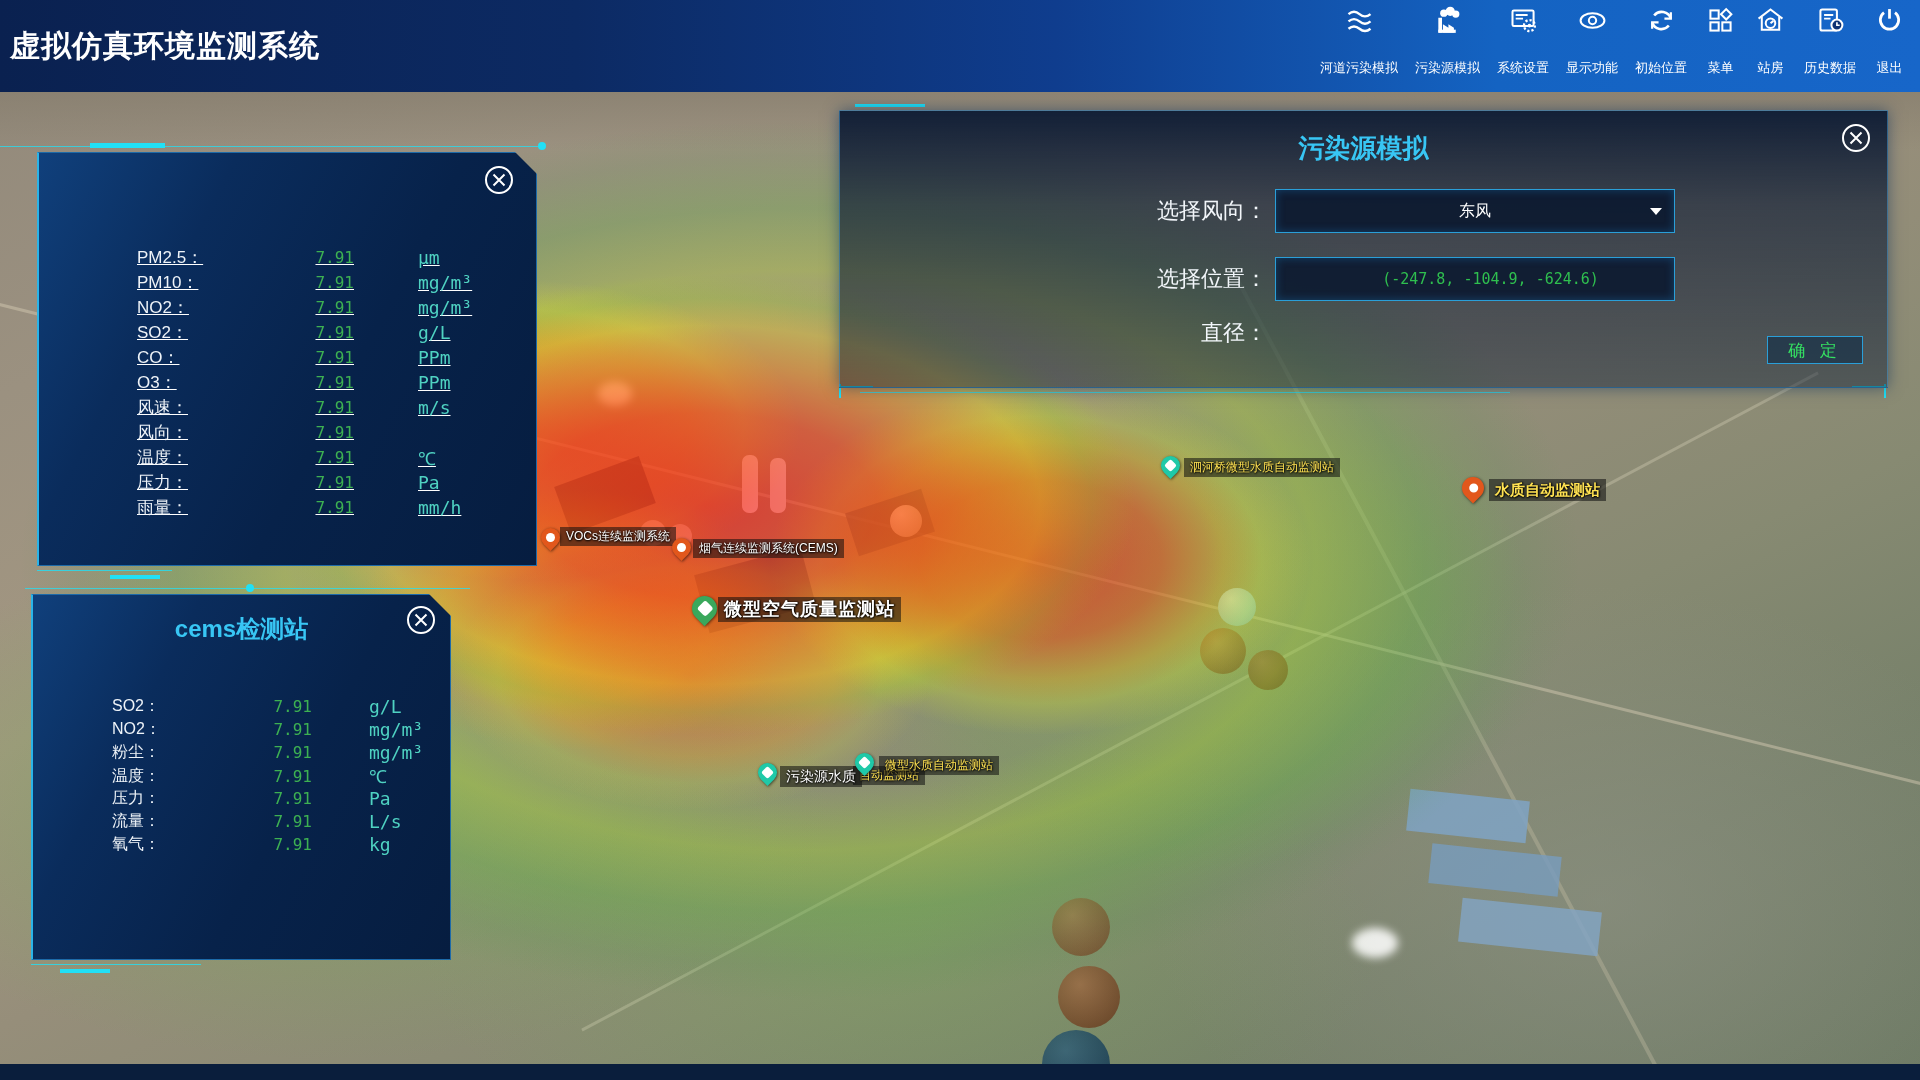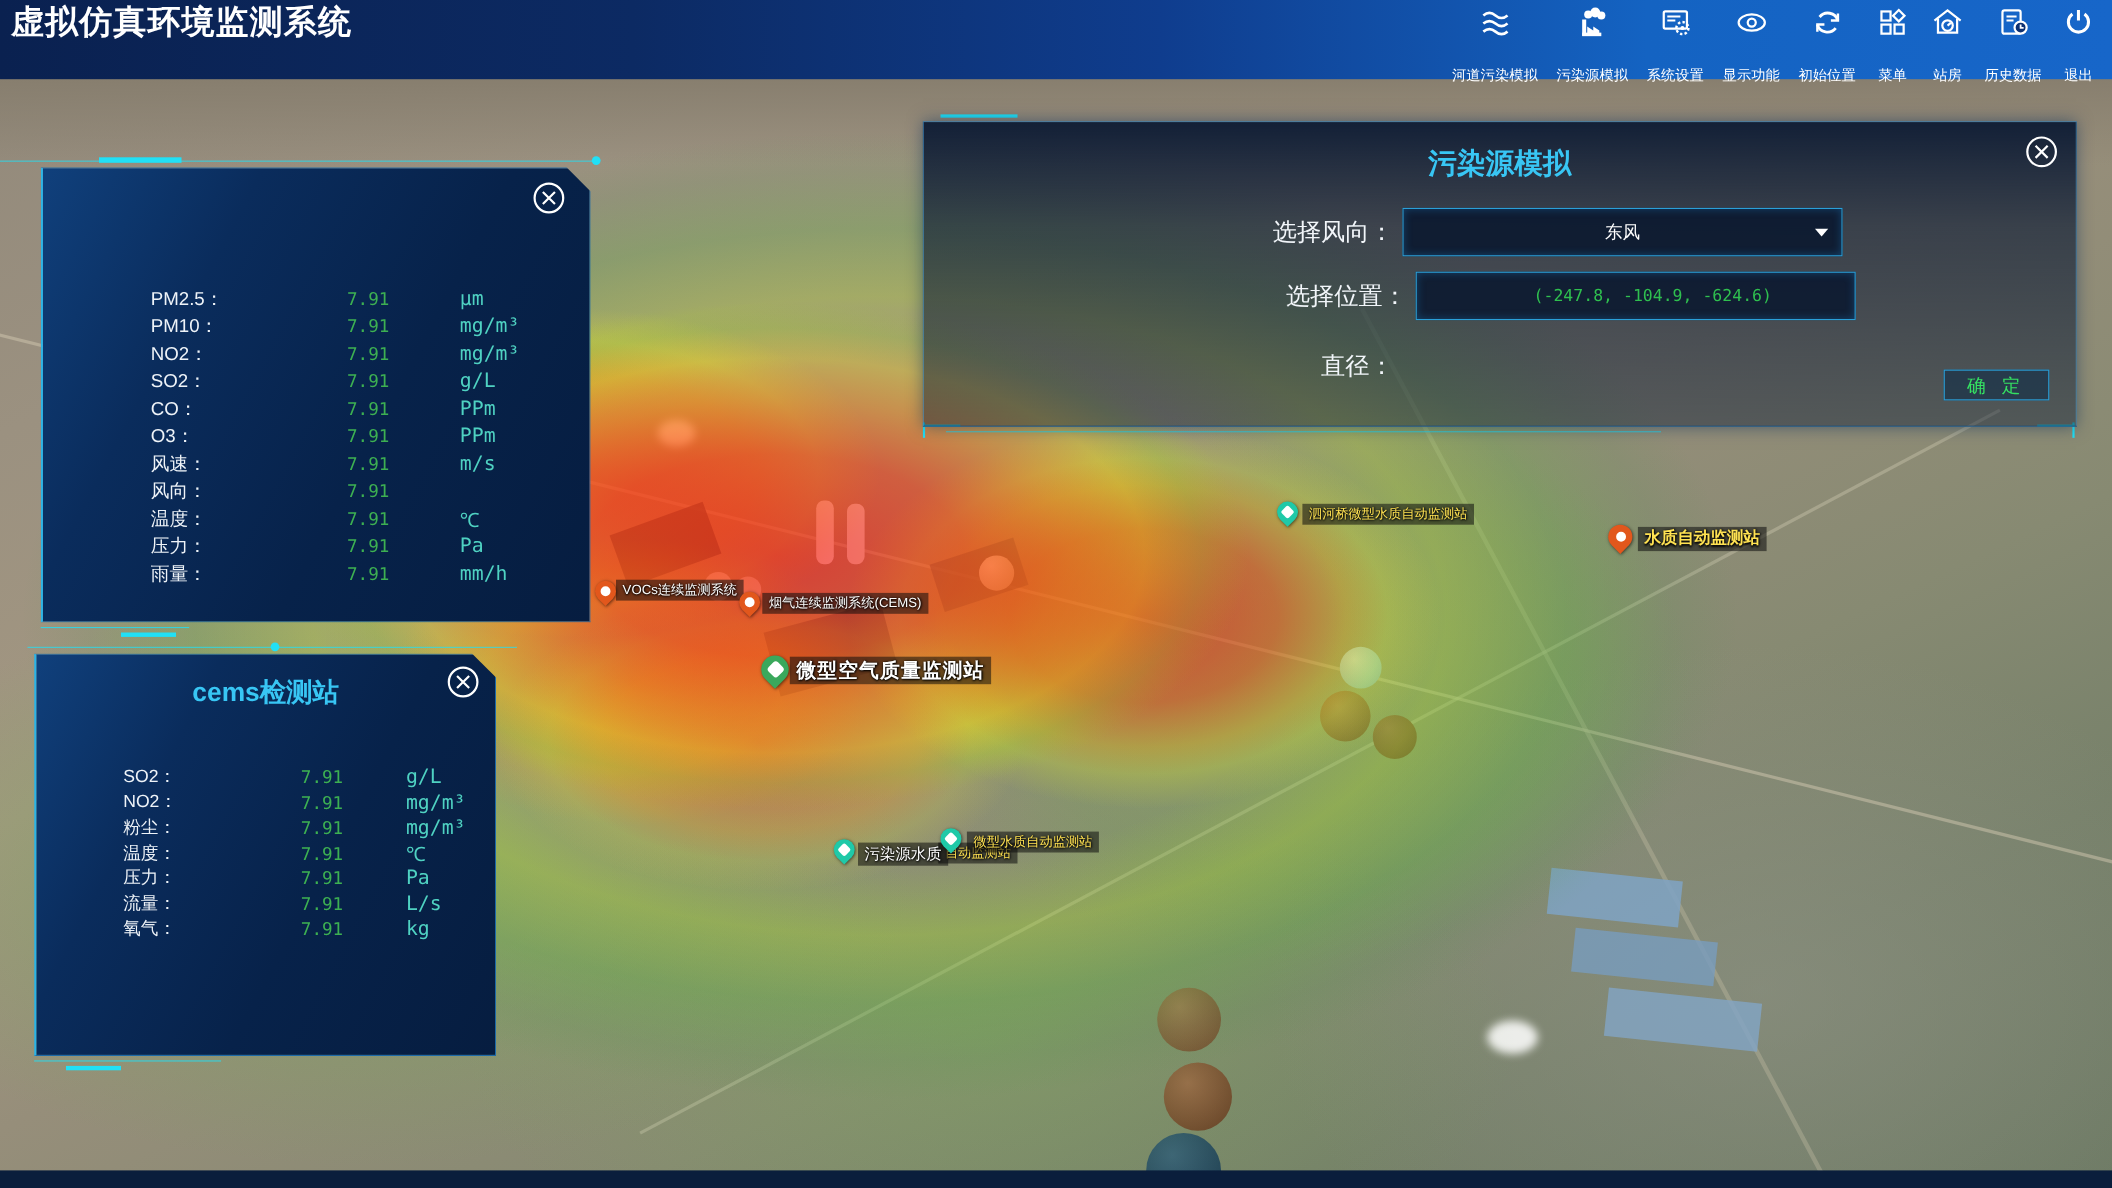--- a/index.html
+++ b/index.html
@@ -37,23 +37,23 @@
   .pin-teal::after{border-radius:2px;}
   .pin-green{background:#3aa85c;width:25px;height:25px;}
   .pin-green::after{width:12px;height:12px;margin:-6px 0 0 -6px;border-radius:3px;}
   .chip{position:absolute;background:rgba(12,12,12,.55);padding:2px 6px;font-size:12px;line-height:15px;
         white-space:nowrap;color:#fff;text-shadow:0 1px 2px #000,1px 0 2px #000;z-index:5;}
   .chip-yellow{color:#ffe252;}
   .chip-big{font-size:18px;line-height:21px;font-weight:bold;letter-spacing:1px;}
   .chip-mid{font-size:15px;line-height:18px;font-weight:bold;}
 
   
-  .topbar{position:absolute;left:0;top:0;width:1920px;height:72px;z-index:20;
+  .topbar{position:absolute;left:0;top:0;width:1920px;height:92px;z-index:20;
     background:linear-gradient(90deg,#0a2150 0%,#0c2a63 30%,#0f3d8e 55%,#1463c2 78%,#1766c9 100%);
-    display:flex;}
+    display:flex;align-items:center;}
   .app-title{font-size:30px;font-weight:bold;margin:0 0 0 10px;letter-spacing:1px;}
   .nav{position:absolute;right:14px;top:4px;display:flex;align-items:flex-end;gap:17px;}
   .nav-item{display:flex;flex-direction:column;align-items:center;gap:18px;cursor:pointer;}
   .nav-item svg{width:33px;height:33px;}
   .nav-item .nav-label{font-size:13px;white-space:nowrap;}
 
   
   .panel{position:absolute;z-index:15;
     background:linear-gradient(118deg,#10407c 0%,#0a2c5c 28%,#07224a 60%,#061d40 100%);
     border:1px solid #1d6aa8;border-left:2px solid #2ab4e8;
@@ -69,38 +69,38 @@
   .panel-air .panel-title{top:16px;font-size:26px;}
   .panel-cems .panel-title{top:18px;font-size:24px;}
   .panel-sim .panel-title{top:20px;font-size:26px;}
   .close-btn{position:absolute;background:none;border:none;padding:0;cursor:pointer;line-height:0;}
   .panel-air .close-btn{right:22px;top:12px;}
   .panel-cems .close-btn{right:14px;top:10px;}
   .panel-sim .close-btn{right:16px;top:12px;}
   .close-btn svg{width:30px;height:30px;}
 
   .rows{position:absolute;left:0;right:0;display:flex;flex-direction:column;}
-  .panel-air .rows{top:106px;}
+  .panel-air .rows{top:92px;text-decoration:underline;}
   .panel-cems .rows{top:100px;}
   .row{display:grid;align-items:center;}
   .panel-air .row{height:25px;grid-template-columns:165px 52px 1fr;padding-left:98px;}
   .panel-cems .row{height:23px;grid-template-columns:150px 50px 1fr;padding-left:79px;}
   .row .lbl{font-size:17px;color:#eef3f8;}
   .panel-cems .row .lbl{font-size:16px;}
   .row .val{font-family:"DejaVu Sans Mono",monospace;font-size:16px;color:#3db052;text-align:right;}
   .row .unit{font-family:"DejaVu Sans Mono",monospace;font-size:18px;color:#4fd2c2;padding-left:64px;}
   .panel-cems .row .unit{padding-left:57px;}
 
   
   .form-row{position:absolute;display:flex;align-items:center;}
   .form-label{display:inline-block;width:435px;text-align:right;font-size:22px;color:#f2f6fa;padding-right:8px;box-sizing:border-box;}
   .sim-box{width:400px;height:44px;box-sizing:border-box;border:1px solid #2a9fd8;
     background:rgba(8,22,46,.85);display:flex;align-items:center;position:relative;
     box-shadow:inset 0 0 8px rgba(30,140,220,.35);}
-  .row-wind{top:78px;} .row-pos{top:136px;margin-left:12px;} .row-dia{top:207px;}
+  .row-wind{top:78px;} .row-pos{top:146px;} .row-dia{top:207px;}
   .sel-text{flex:1;text-align:center;font-size:16px;color:#fff;}
   .sel-arrow{position:absolute;right:12px;top:50%;margin-top:-3px;width:0;height:0;
     border-left:6px solid transparent;border-right:6px solid transparent;border-top:7px solid #fff;}
   .pos-text{flex:1;text-align:center;font-family:"DejaVu Sans Mono",monospace;font-size:15px;color:#2fbf4f;padding-left:31px;}
   .dia-input{width:100%;height:100%;background:transparent;border:none;outline:none;
     color:#fff;font-size:16px;font-family:"DejaVu Sans Mono",monospace;padding:0 0 0 9px;}
   .confirm-btn{position:absolute;left:927px;top:225px;width:96px;height:28px;
     background:rgba(10,40,70,.55);border:1px solid #2a9fd8;color:#35e062;
     font-size:17px;letter-spacing:5px;cursor:pointer;font-family:inherit;}
 

